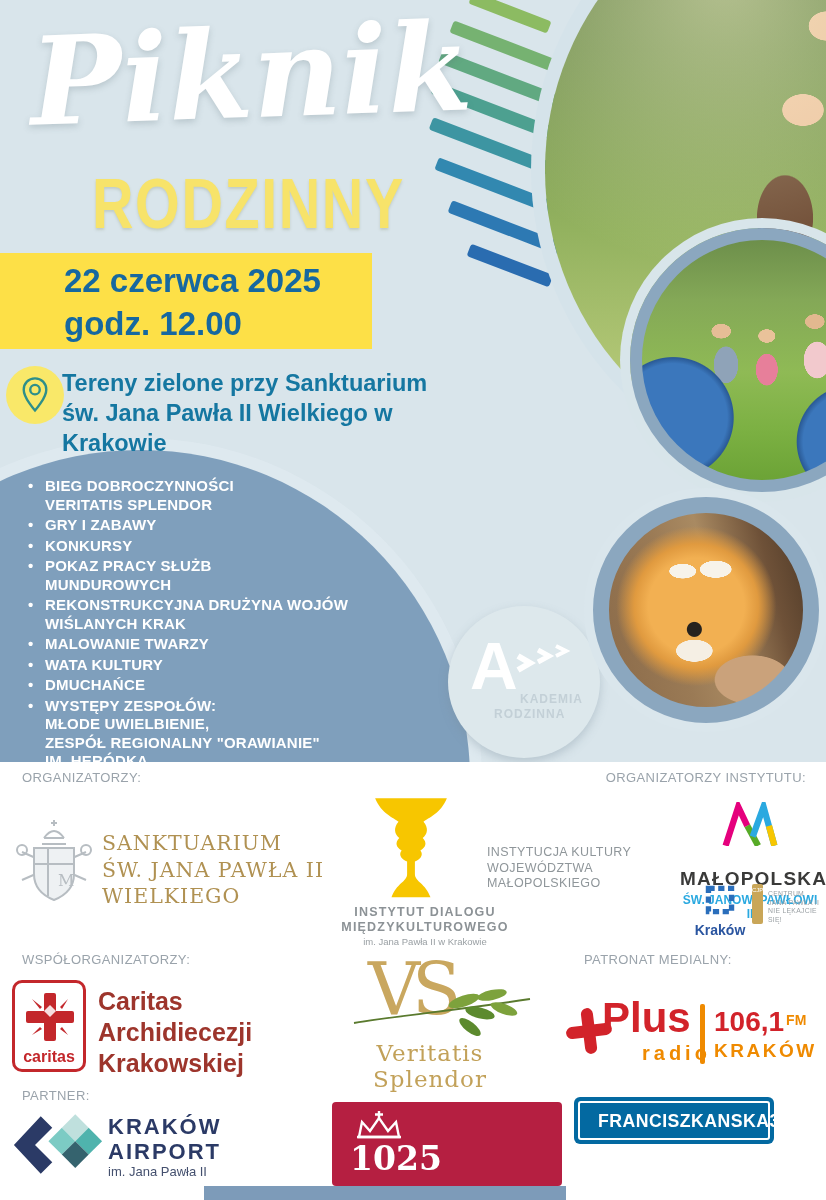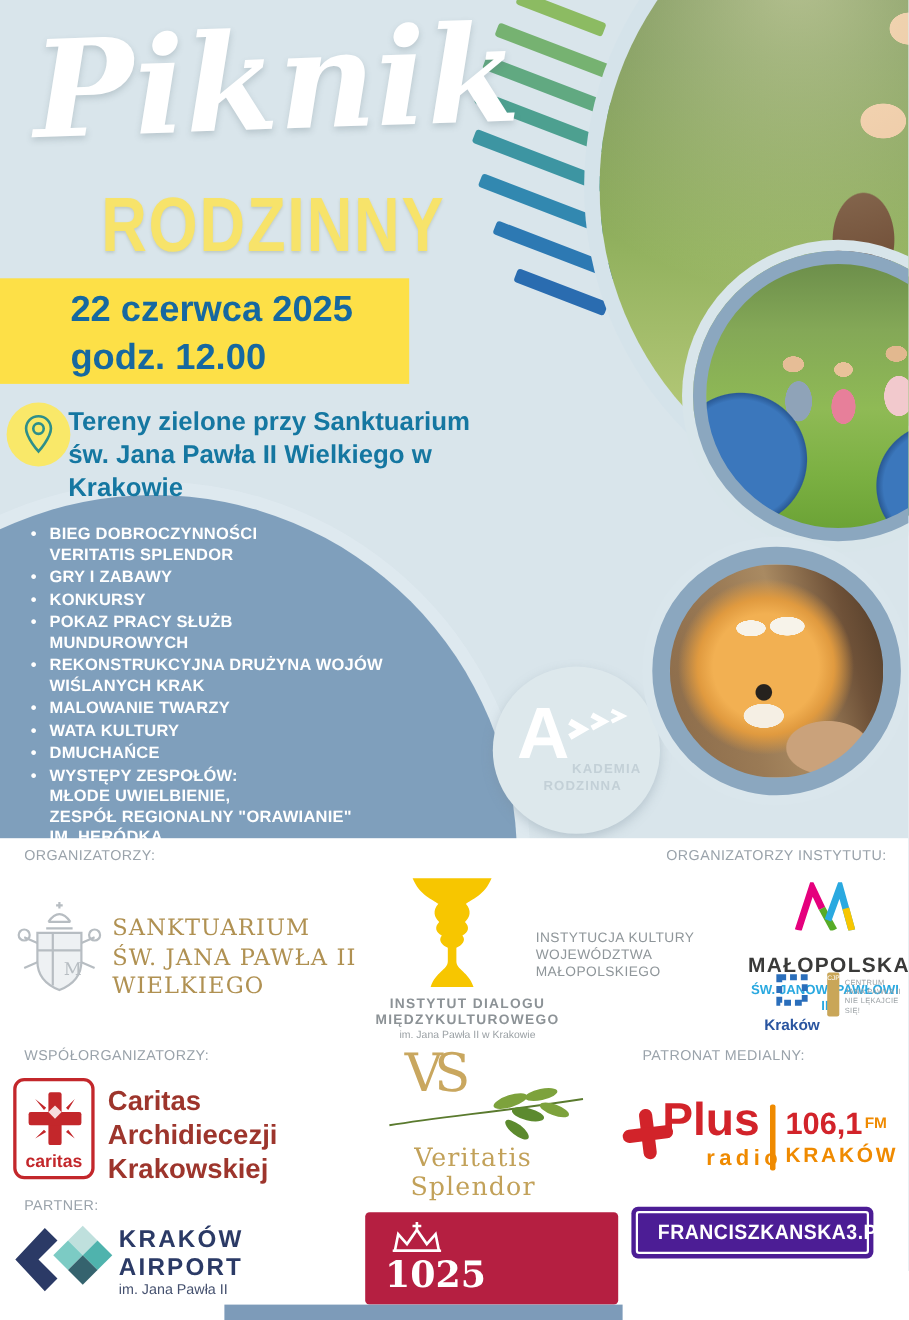--- a/index.html
+++ b/index.html
@@ -120,40 +120,40 @@
   #cjp2-bar span { display:block; font-size:6px; color:#ffffff; text-align:center; line-height:9px; padding-top:2px; }
   #cjp2-text { left:768px; top:890px; font-size:6.8px; color:#9aa0a4; line-height:8.5px; letter-spacing:.3px; z-index:11; }
 
   #caritas-emblem {
     left:12px; top:980px; width:74px; height:92px; border:3px solid #c3272b; border-radius:10px; z-index:11;
     display:flex; flex-direction:column; align-items:center; justify-content:flex-end;
   }
   #caritas-word { font-size:16px; font-weight:bold; color:#c3272b; padding-bottom:3px; }
   #caritas-name { left:98px; top:986px; font-size:25px; line-height:31px; font-weight:bold; color:#9d352c; z-index:11; }
 
-  #vs-monogram { left:368px; top:948px; font-family:"DejaVu Serif", serif; font-size:48px; color:#c9a75f; letter-spacing:-8px; z-index:11; }
+  #vs-monogram { left:368px; top:948px; font-family:"DejaVu Serif", serif; font-size:72px; color:#c9a75f; letter-spacing:-8px; z-index:11; }
   #vs-name { left:325px; top:1040px; width:210px; text-align:center; font-family:"DejaVu Serif", serif; font-size:23px; color:#c2a159; letter-spacing:1px; z-index:12; }
 
   #plus-word { left:602px; top:994px; font-size:42px; font-weight:bold; color:#d2232a; z-index:12; }
   #radio-word { left:642px; top:1042px; font-size:20px; font-weight:bold; color:#ef8a00; letter-spacing:4px; z-index:12; }
   #plus-divider { left:700px; top:1004px; width:5px; height:60px; background:#ef8a00; border-radius:2px; z-index:11; }
   #freq-line { left:714px; top:1006px; z-index:11; }
   #freq-line .freq { font-size:28px; font-weight:bold; color:#d2232a; }
   #freq-line .fm { font-size:14px; font-weight:bold; color:#ef8a00; vertical-align:6px; margin-left:2px; }
   #radio-city { left:714px; top:1040px; font-size:19px; font-weight:bold; color:#ef8a00; letter-spacing:2.5px; z-index:11; }
 
   #airport-text1 { left:108px; top:1114px; font-size:22px; font-weight:bold; color:#2b3a66; letter-spacing:2px; z-index:11; }
   #airport-text2 { left:108px; top:1139px; font-size:22px; font-weight:bold; color:#2b3a66; letter-spacing:2px; z-index:11; }
   #airport-sub  { left:108px; top:1164px; font-size:13px; color:#44506e; z-index:11; }
 
   #millennium-box { left:332px; top:1102px; width:230px; height:84px; background:#b51f41; border-radius:4px; z-index:11; }
   #millennium-year { position:absolute; left:18px; top:37px; font-family:"DejaVu Serif", serif; font-size:33px; font-weight:bold; color:#ffffff; }
   #millennium-text { position:absolute; left:116px; top:15px; font-size:11.5px; font-weight:bold; color:#ffffff; letter-spacing:1.8px; line-height:15.5px; }
 
-  #franciszkanska-box { left:574px; top:1097px; width:220px; height:47px; background:#4c1d95; border-radius:6px; z-index:11; }
+  #franciszkanska-box { left:574px; top:1097px; width:200px; height:47px; background:#0369a1; border-radius:6px; z-index:11; }
   #franciszkanska-inner { position:absolute; left:4px; top:4px; right:4px; bottom:4px; border:2px solid #ffffff; border-radius:3px; display:flex; align-items:center; }
   #franciszkanska-name { font-size:19px; font-weight:bold; color:#ffffff; letter-spacing:.5px; transform:scaleX(.93); transform-origin:left center; }
 
   #bottom-accent-bar { left:204px; top:1186px; width:362px; height:14px; background:#7d9bb9; z-index:11; }
 </style>
 </head>
 <body>
 
 <div id="poster">
 

